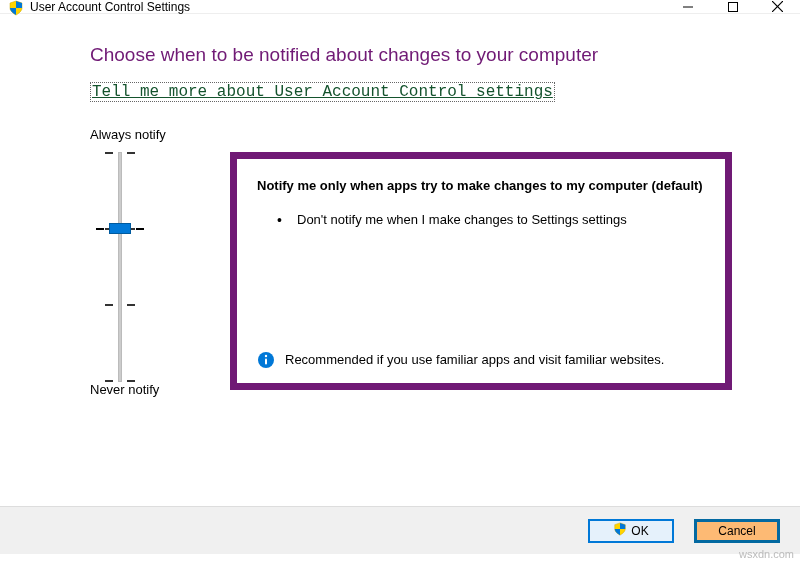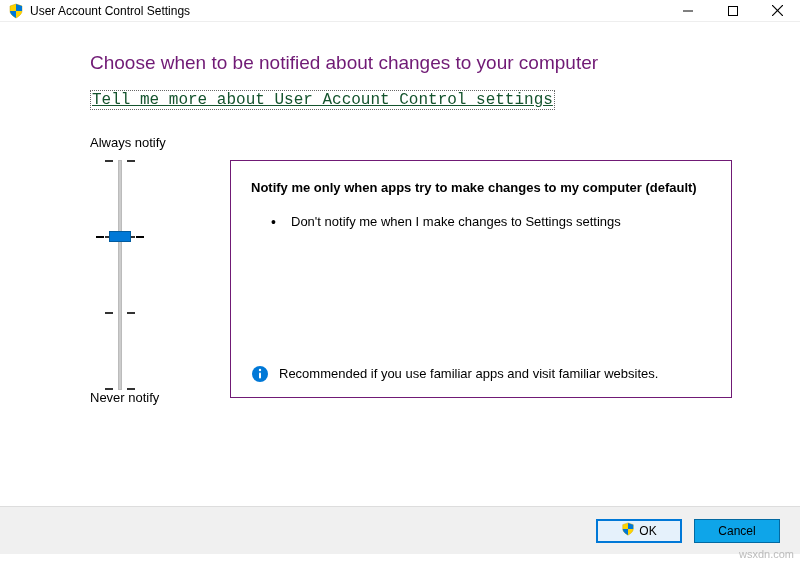--- a/index.html
+++ b/index.html
@@ -8,23 +8,23 @@
       font-size: 13px;
       color: #000;
       background: #fff;
       width: 800px;
       height: 582px;
       overflow: hidden;
       position: relative;
     }
     
     .titlebar {
-      height: 22px;
-      display: flex;
-      align-items: center;
+      height: 14px;
+      display: flex;
+      align-items: flex-start;
       padding-left: 8px;
       border-bottom: 1px solid #eee;
     }
     .titlebar .shield-small { margin-right: 6px; display: inline-flex; }
     .titlebar .title { flex: 1; font-size: 12px; }
     .win-controls { display: flex; height: 100%; }
     .win-btn {
       width: 45px; height: 100%;
       display: flex; align-items: center; justify-content: center;
       font-family: "Segoe UI", sans-serif;
@@ -117,21 +117,21 @@
       position: absolute;
       width: 8px; height: 2px; background: #000;
       top: calc(33% - 0px);
     }
     .thumb-dash-l { left: 6px; }
     .thumb-dash-r { left: 46px; }
 
     
     .notify-box {
       flex: 1;
-      border: 1px solid #701a75;
+      border: 7px solid #701a75;
       margin-left: 10px;
       margin-top: 25px;
       padding: 18px 20px 8px 20px;
       max-width: 502px;
       height: 238px;
       position: relative;
     }
     .notify-title {
       font-weight: 700;
       font-size: 13px;
@@ -172,27 +172,27 @@
     .footer {
       position: absolute;
       left: 0; right: 0; bottom: 28px;
       height: 48px;
       background: #f0f0f0;
       border-top: 1px solid #ddd;
       display: flex;
       justify-content: flex-end;
       align-items: center;
       padding-right: 20px;
-      gap: 12px;
+      gap: 20px;
     }
     .btn {
       min-width: 86px;
       height: 24px;
-      background: #0ea5e9;
-      border: 1px solid #0369a1;
+      background: #fdba74;
+      border: 3px solid #0369a1;
       font-size: 12px;
       display: inline-flex;
       align-items: center;
       justify-content: center;
       gap: 4px;
       padding: 0 10px;
     }
     .btn.ok {
       border: 2px solid #0078d7;
       background: #e5f1fb;

